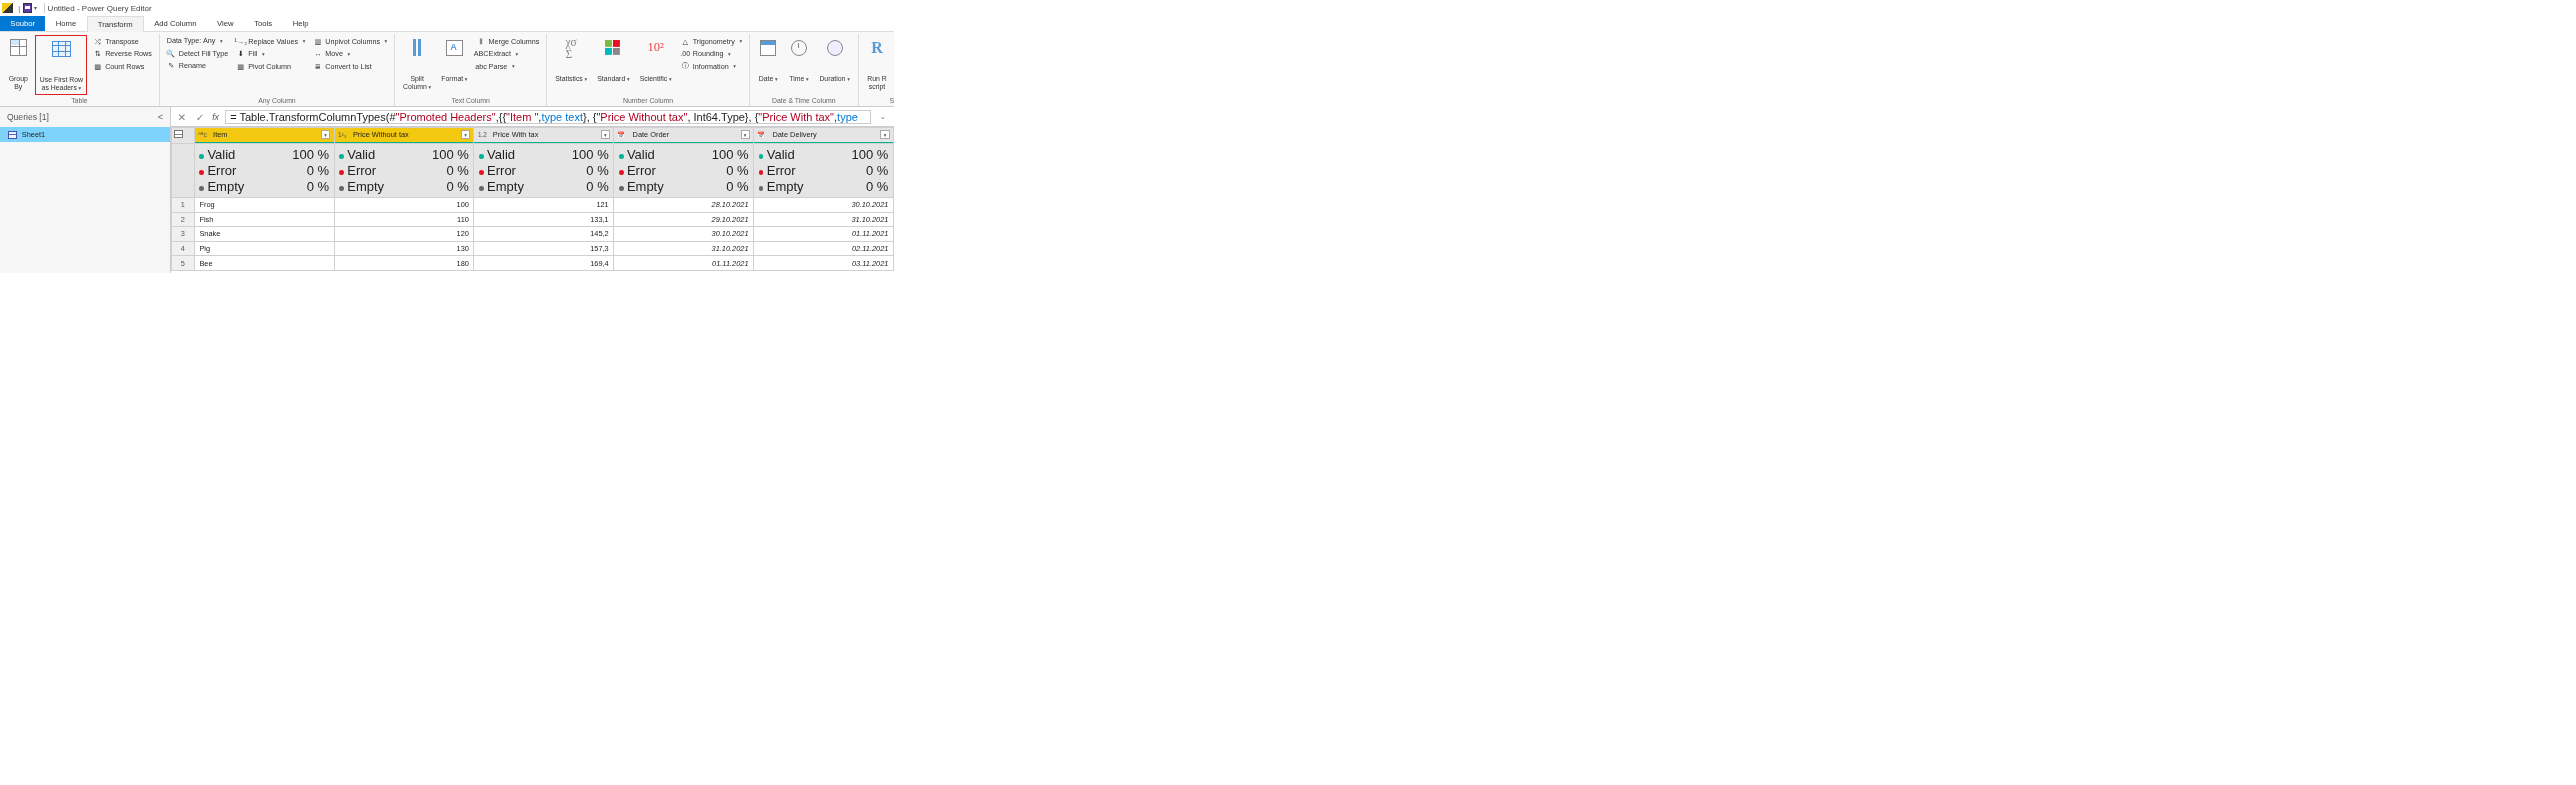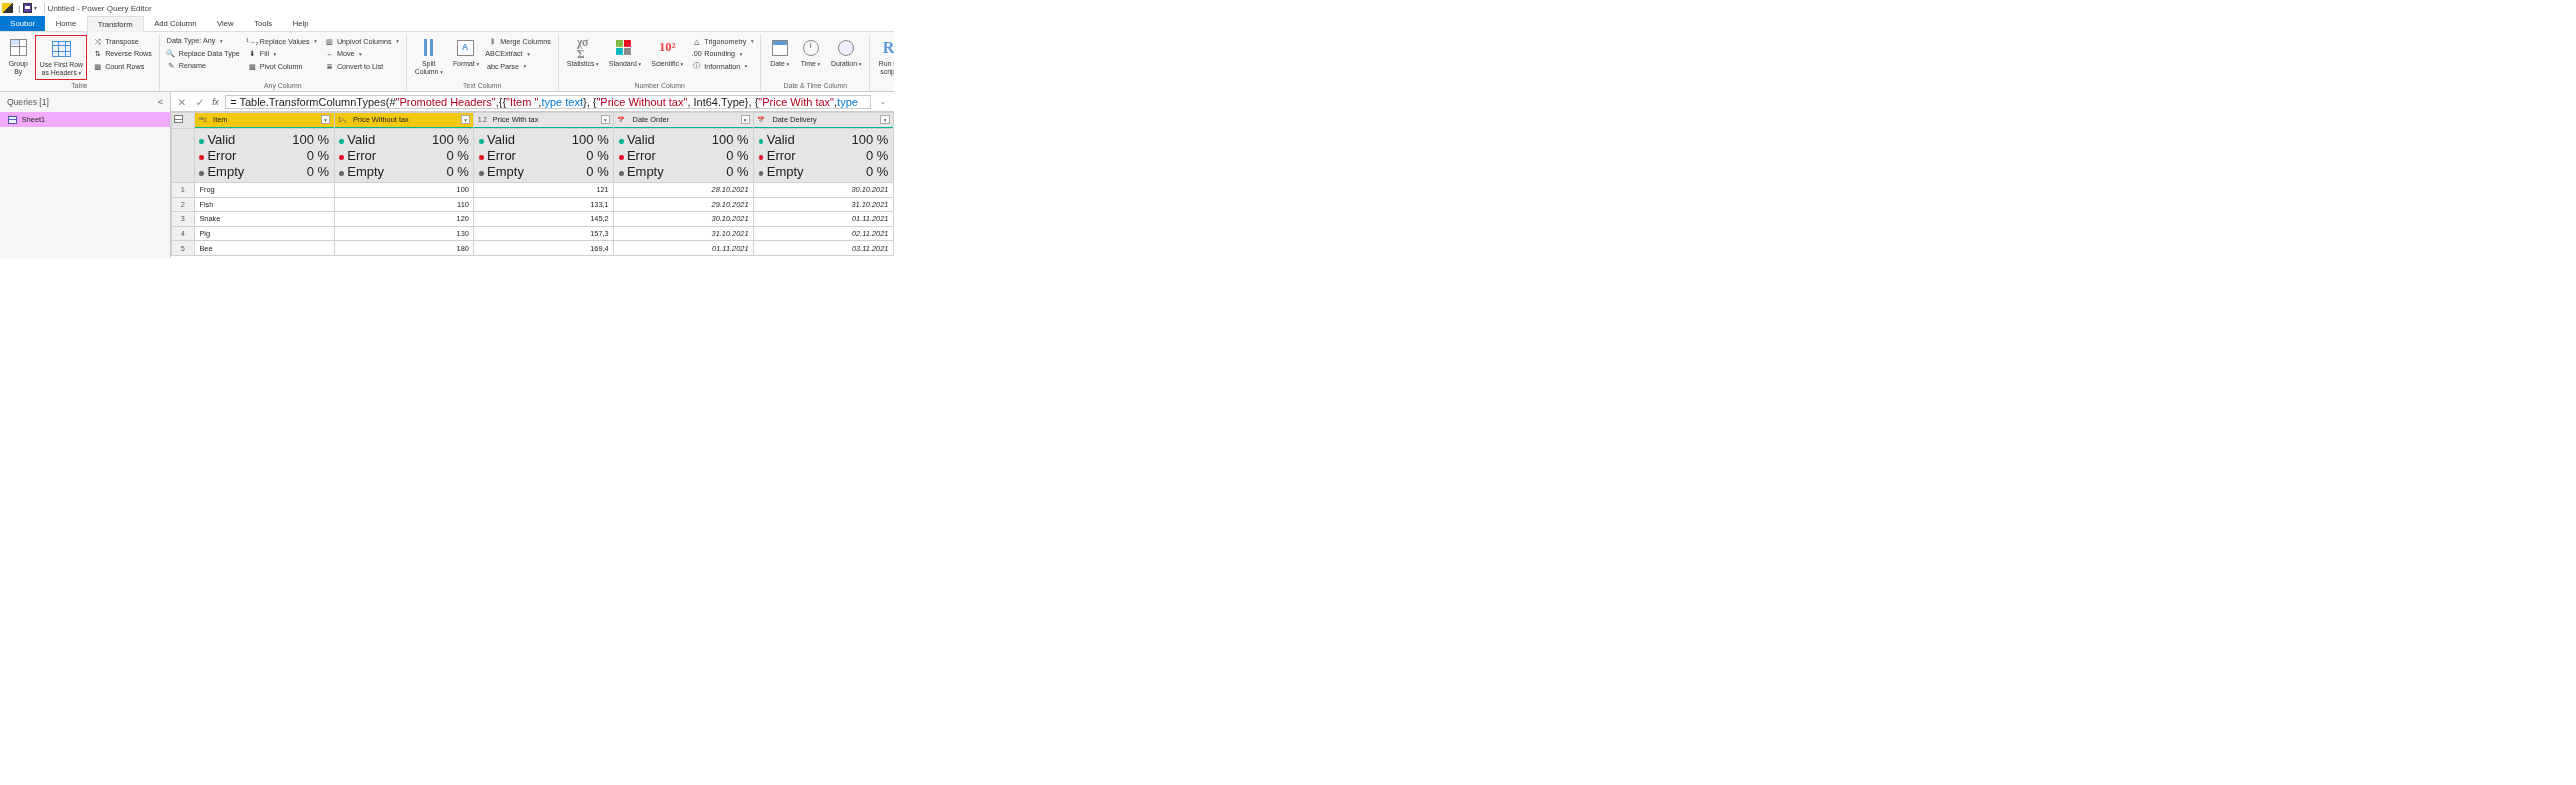--- a/index.html
+++ b/index.html
@@ -20,21 +20,21 @@
 .menu-item { padding: 0 10.3px; display: flex; align-items: center; font-size: 7.7px; color: #333; cursor: pointer; }
 .menu-item.file { background: #0078d4; color: #fff; }
 .menu-item.active { background: #f3f3f3; border:0.6px solid #ddd; border-bottom:none; margin-bottom:-0.6px;}
 
 
 .ribbon { display: flex; border-bottom: 0.6px solid #ccc; background: #f8f8f8; padding: 2.3px 0 0 0; }
 .rgroup { display: flex; flex-direction: column; border-right: 0.6px solid #ddd; padding: 1.1px 4.6px 0 4.6px; }
 .rgroup-body { display: flex; align-items: flex-start; gap: 3.4px; flex: 1; }
 .rgroup-label { text-align: center; font-size: 6.9px; color: #666; padding: 1.7px 0 2.3px 0; }
 .rbtn-large { display: flex; flex-direction: column; align-items: center; justify-content: flex-start; padding: 2.3px 3.4px; cursor: pointer; min-width: 25px; }
-.rbtn-large .icon { width: 20.6px; height: 20.6px; display: flex; align-items: center; justify-content: center; margin-bottom: 2px; font-weight: bold;}
+.rbtn-large .icon { width: 20.6px; height: 20.6px; display: flex; align-items: center; justify-content: center; margin-bottom: 17px;}
 .rbtn-large .lbl { font-size: 6.9px; text-align: center; line-height: 1.15; color:#333;}
 .rbtn-stack { display: flex; flex-direction: column; gap: 1.1px; justify-content:center;}
 .rbtn-small { display: flex; align-items: center; gap: 2.9px; padding: 1.1px 2.3px; font-size: 7.2px; cursor: pointer; color:#333; white-space:nowrap;}
 .rbtn-small .icon { width:9.2px; height:9.2px; display:inline-flex; align-items:center; justify-content:center; }
 .drop-ar { font-size:5.2px; color:#555; margin-left:1.7px;}
 .hl-box { border: 1.7px solid #e02020; padding:0;}
 
 
 .ico { display:inline-block; }
 .ico-table  { width:19.5px; height:16px; border:1.1px solid #4a90d9; background:
@@ -66,21 +66,21 @@
 .ico-clock::after{content:'';position:absolute;width:1.1px;height:5.2px;background:#888;left:6.3px;top:1.7px;}
 .ico-dur{width:16px;height:16px;border:1.1px solid #888;border-radius:50%;position:relative;background:#eef;}
 .ico-R{font-size:16px;font-weight:bold;color:#5b9bd5;font-family:serif;}
 .ico-Py{font-size:13.8px;font-weight:bold;color:#5b9bd5;}
 
 
 .main { display: flex; height: 166px; }
 .queries-pane { width: 171px; border-right:0.6px solid #ccc; background:#f6f6f6; display:flex; flex-direction:column;}
 .queries-header { display:flex; justify-content:space-between; align-items:center; padding:4.6px 6.9px; font-size:8.6px; color:#555;}
 .queries-header .collapse { color:#666; cursor:pointer; font-size:9.2px;}
-.query-item { display:flex; align-items:center; gap:4.6px; padding:3.4px 8px; background:#f0abfc; cursor:pointer;}
+.query-item { display:flex; align-items:center; gap:4.6px; padding:3.4px 8px; background:#7dd3fc; cursor:pointer;}
 .query-item .qicon{width:9.2px;height:8px;border:0.9px solid #45a;background:linear-gradient(#45a,#45a)0 2.3px/100% 0.9px no-repeat,#eaf3fb;}
 
 .data-pane { flex:1; display:flex; flex-direction:column;}
 .formula-bar{display:flex;align-items:center;border-bottom:0.6px solid #ccc;height:19.5px;padding:0 4.6px;gap:5.7px;}
 .formula-bar .fbtn{color:#888;font-size:10.3px;cursor:pointer;width:12.6px;text-align:center;}
 .formula-bar .fx{font-style:italic;color:#555;font-size:8.6px;}
 .formula-box{flex:1;border:0.6px solid #ccc;height:13.8px;display:flex;align-items:center;padding:0 4.6px;font-family:Consolas,monospace;font-size:11px;white-space:nowrap;overflow:hidden;}
 .tok-str{color:#b00020;}
 .tok-kw{color:#0078d4;}
 .formula-expand{color:#555;cursor:pointer;padding:0 3.4px;}
@@ -169,21 +169,21 @@
 
   <div class="rgroup">
     <div class="rgroup-body">
       <div class="rbtn-stack">
         <div class="rbtn-small">
             <span>Data Type: Any</span>
             <span class="drop-ar">▾</span>
           </div>
         <div class="rbtn-small">
             <span class="icon">🔍</span>
-            <span>Replace Data Type</span>
+            <span>Detect Fill Type</span>
           </div>
         <div class="rbtn-small">
             <span class="icon">✎</span>
             <span>Rename</span>
           </div>
       </div>
       <div class="rbtn-stack">
         <div class="rbtn-small">
             <span class="icon">¹→₂</span>
             <span>Replace Values</span>

